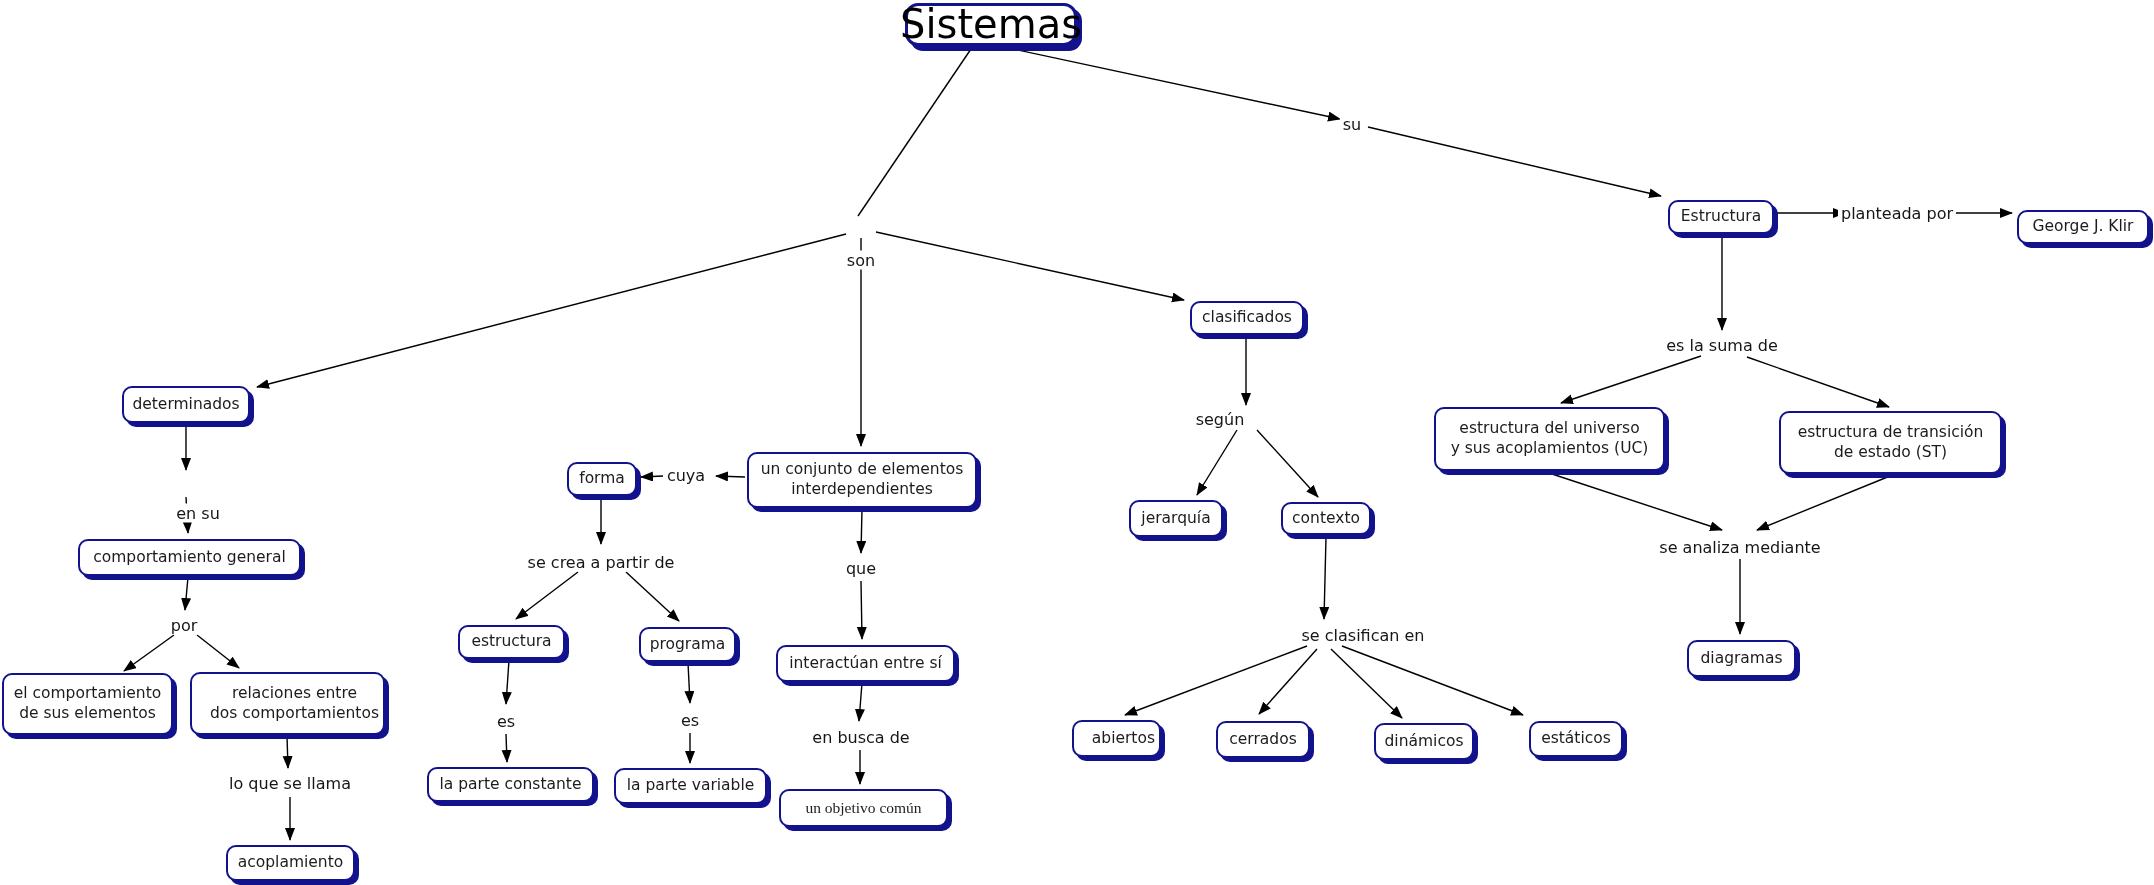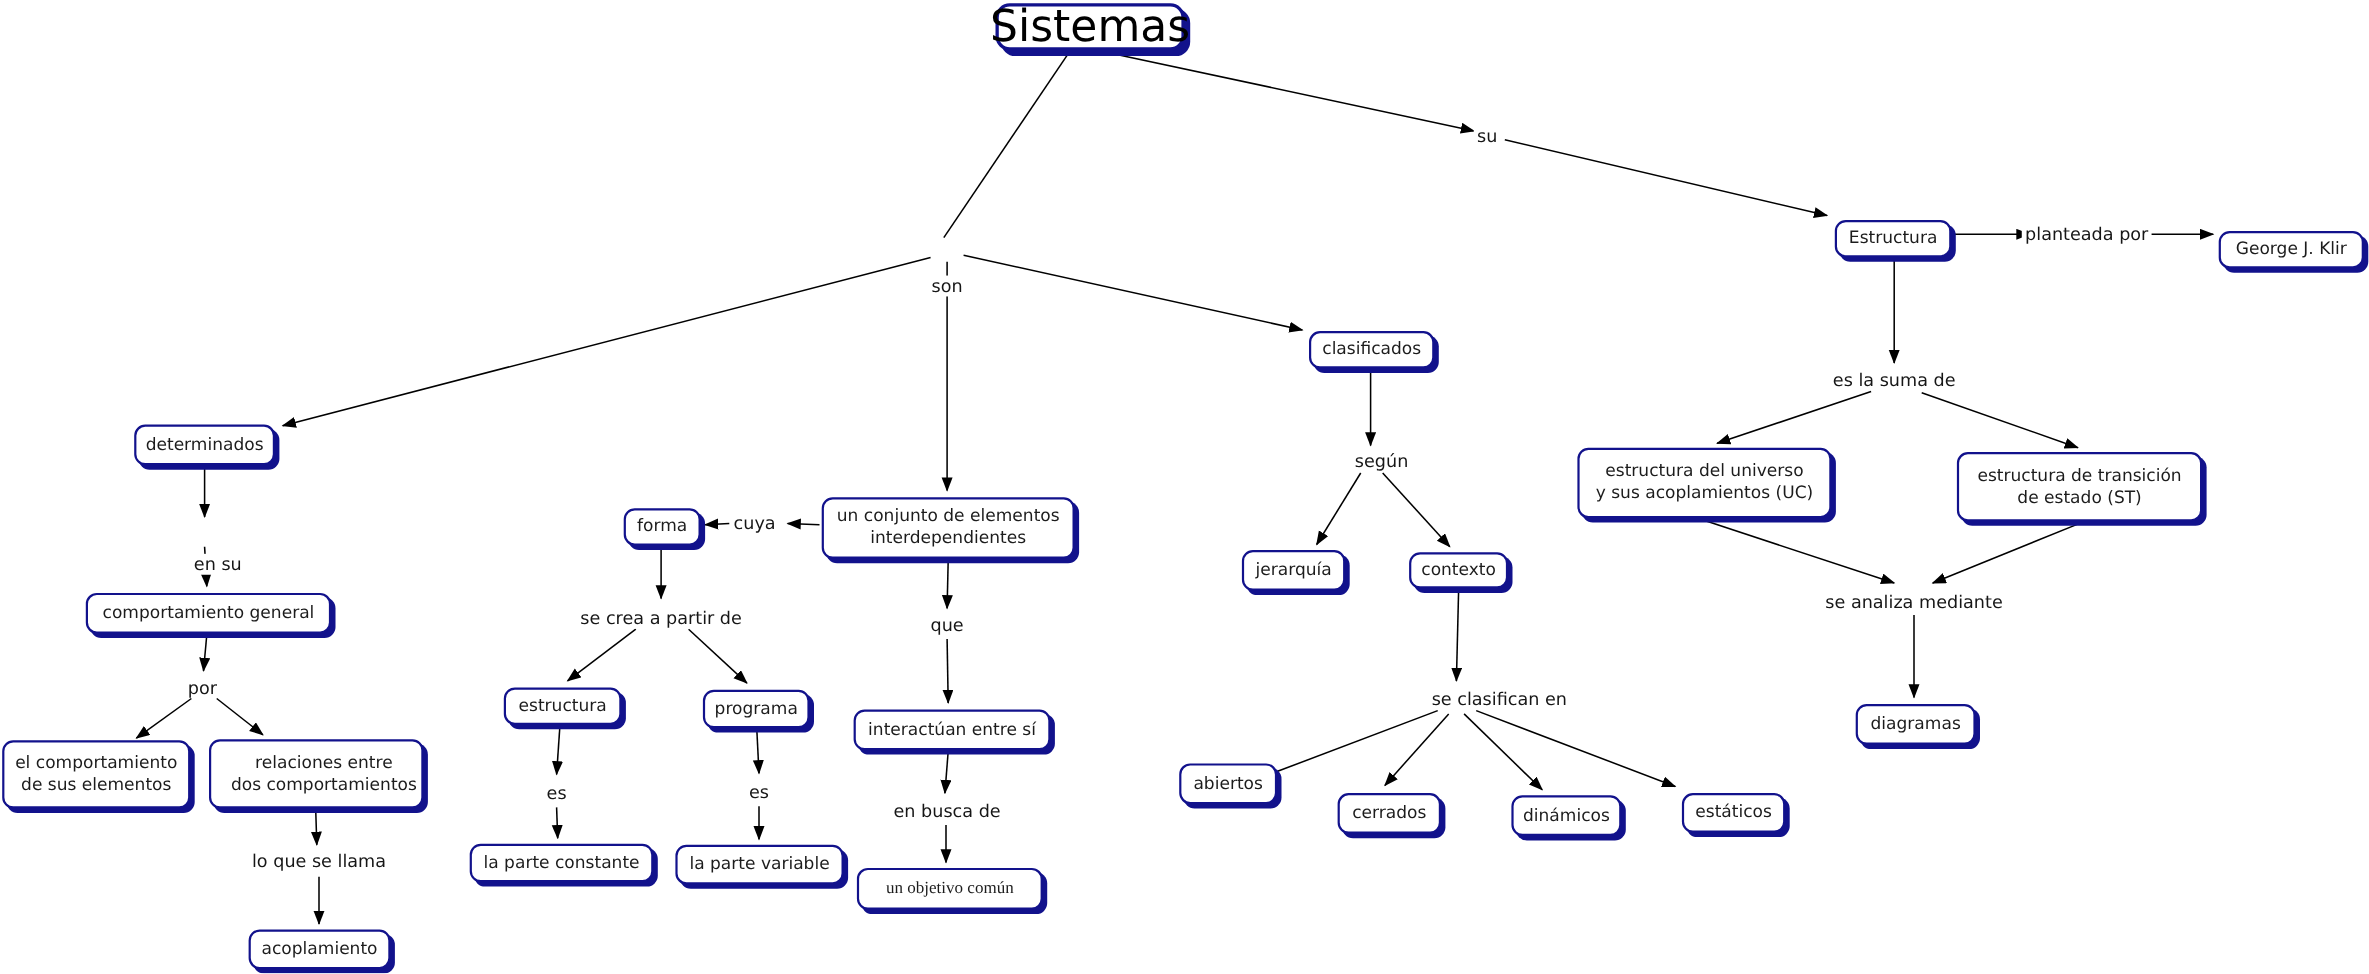--- a/index.html
+++ b/index.html
@@ -171,21 +171,21 @@
   </div>
       <div class="node" style="left: 1190px; top: 301px; width: 114px; height: 34px;">
     <span class="node-text">clasificados</span>
   </div>
       <div class="node" style="left: 1129px; top: 500px; width: 94px; height: 37px;">
     <span class="node-text">jerarquía</span>
   </div>
       <div class="node" style="left: 1281px; top: 502px; width: 90px; height: 33px;">
     <span class="node-text">contexto</span>
   </div>
-      <div class="node" style="left: 1072px; top: 694px; width: 89px; height: 37px;">
+      <div class="node" style="left: 1072px; top: 720px; width: 89px; height: 37px; justify-content: flex-end;">
     <span class="node-text">abiertos</span>
   </div>
       <div class="node" style="left: 1216px; top: 721px; width: 94px; height: 37px;">
     <span class="node-text">cerrados</span>
   </div>
       <div class="node" style="left: 1374px; top: 723px; width: 100px; height: 37px;">
     <span class="node-text">dinámicos</span>
   </div>
       <div class="node" style="left: 1529px; top: 721px; width: 94px; height: 36px;">
     <span class="node-text">estáticos</span>
@@ -199,16 +199,16 @@
       <span class="edge-label" style="left: 1740px; top: 547px;">se analiza mediante</span>
       <span class="edge-label" style="left: 186px; top: 513px; margin-left: 12px;">en su</span>
       <span class="edge-label" style="left: 184px; top: 625px;">por</span>
       <span class="edge-label" style="left: 290px; top: 783px;">lo que se llama</span>
       <span class="edge-label" style="left: 686px; top: 475px;">cuya</span>
       <span class="edge-label" style="left: 601px; top: 562px;">se crea a partir de</span>
       <span class="edge-label" style="left: 861px; top: 568px;">que</span>
       <span class="edge-label" style="left: 506px; top: 721px;">es</span>
       <span class="edge-label" style="left: 690px; top: 720px;">es</span>
       <span class="edge-label" style="left: 861px; top: 737px;">en busca de</span>
-      <span class="edge-label" style="left: 1256px; top: 419px;">según</span>
+      <span class="edge-label" style="left: 1220px; top: 419px;">según</span>
       <span class="edge-label" style="left: 1363px; top: 635px;">se clasifican en</span>
     </div>
 </div>
 
 </body></html>

